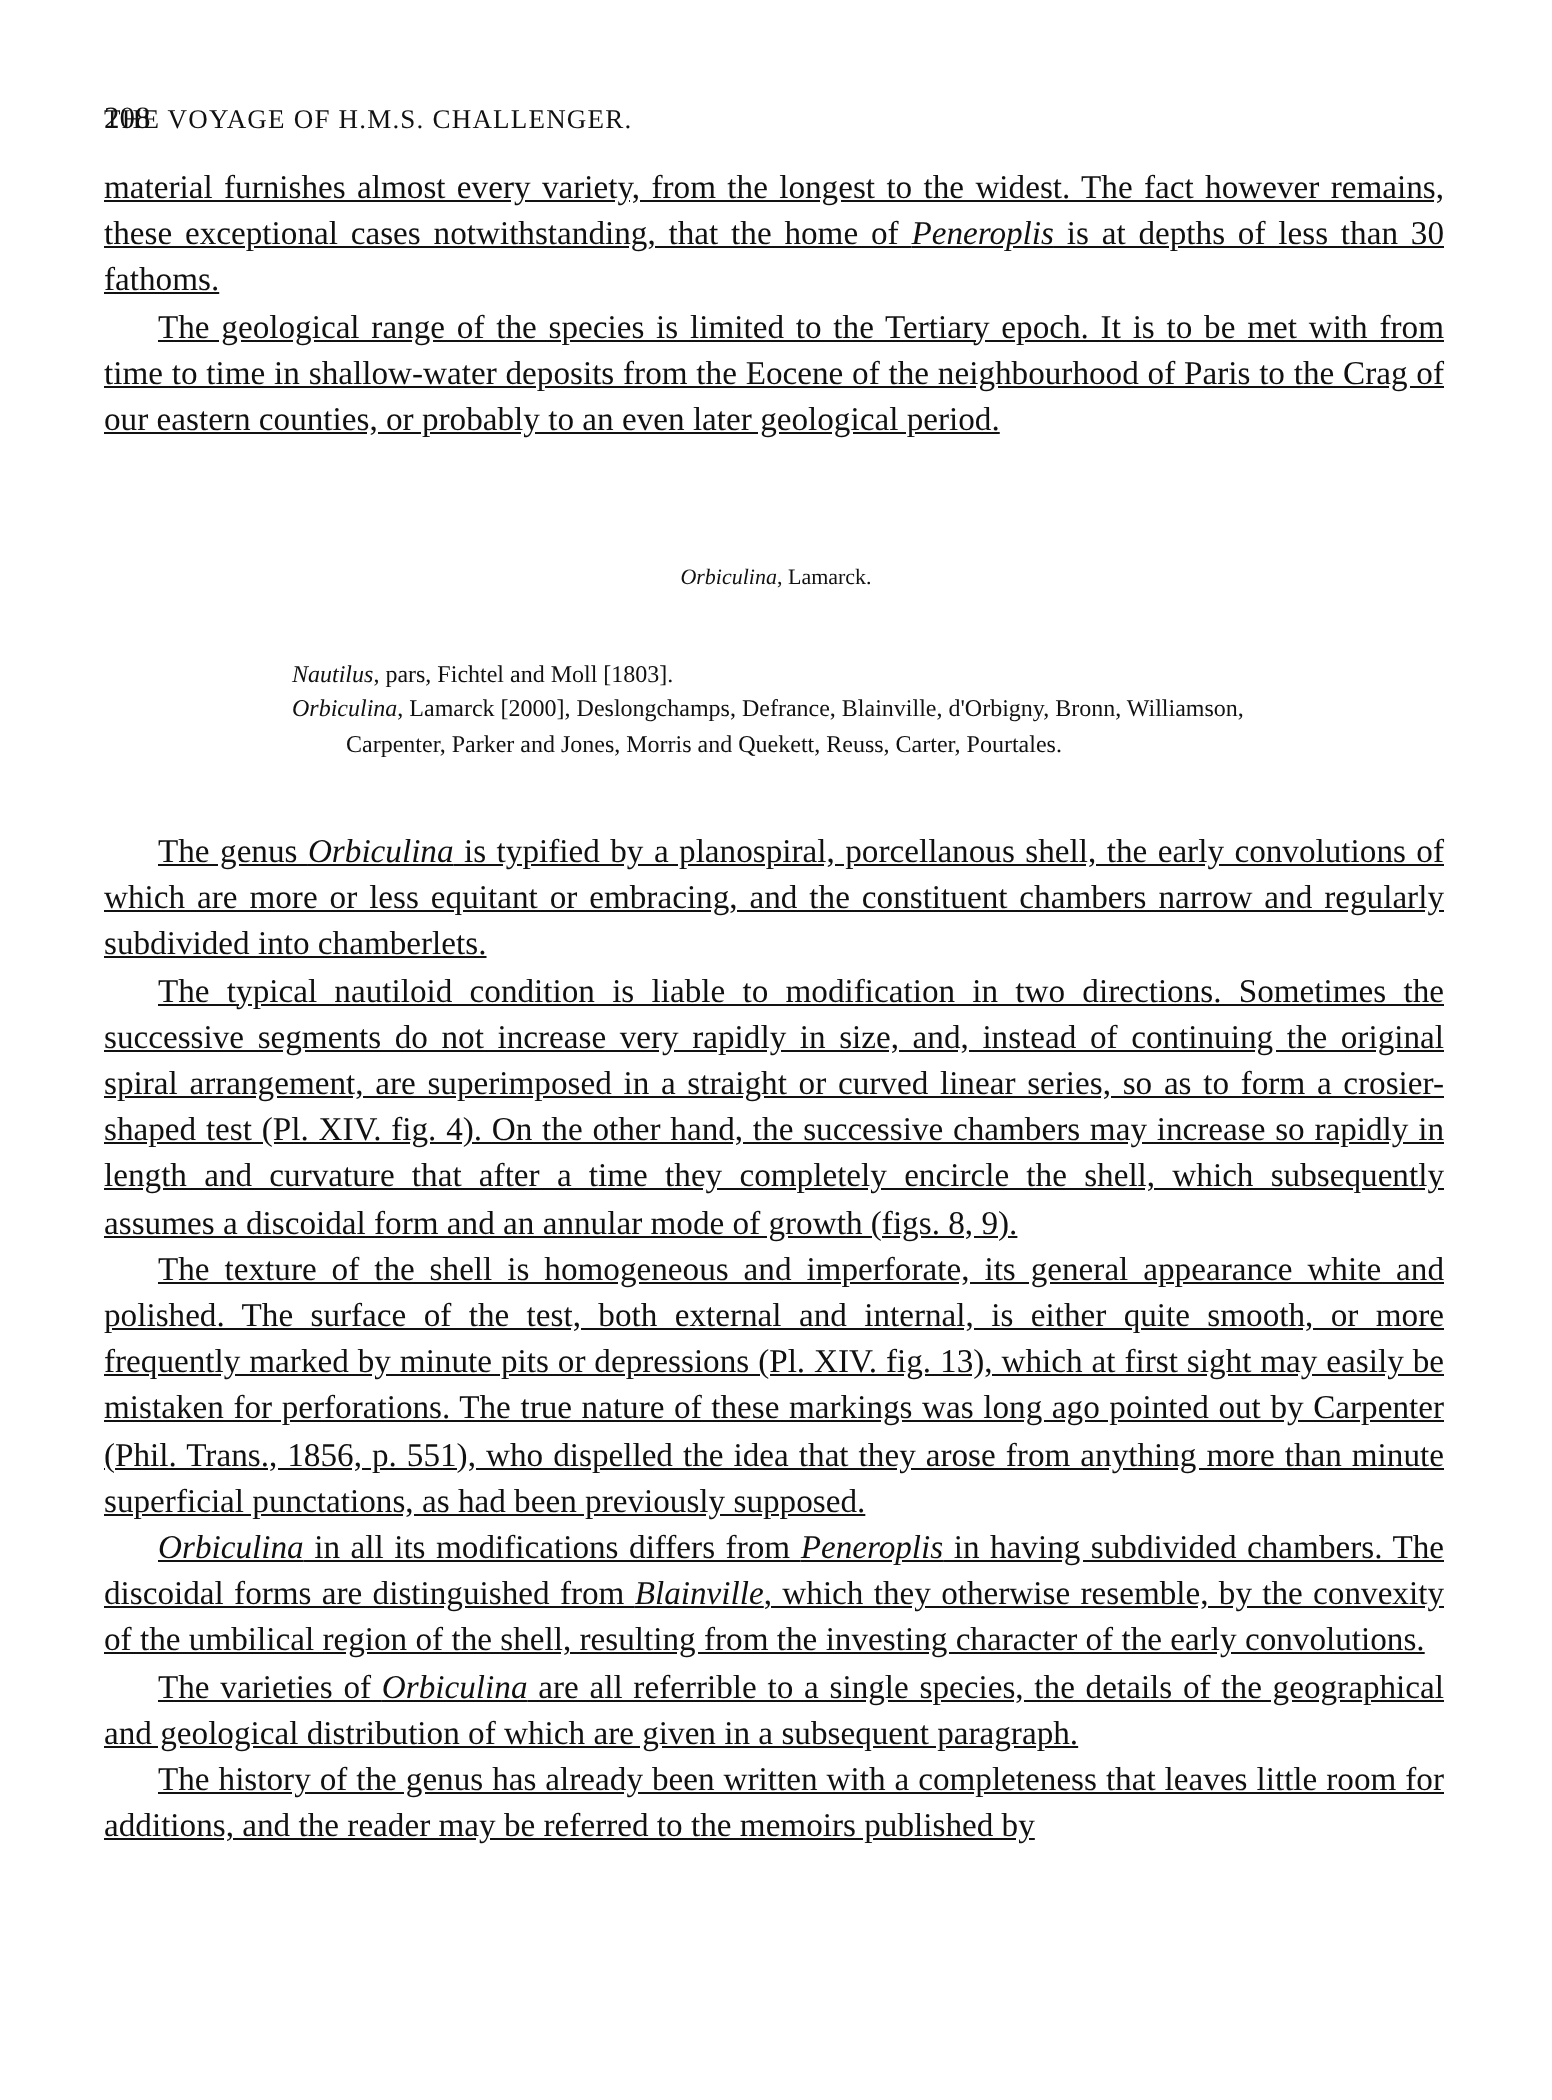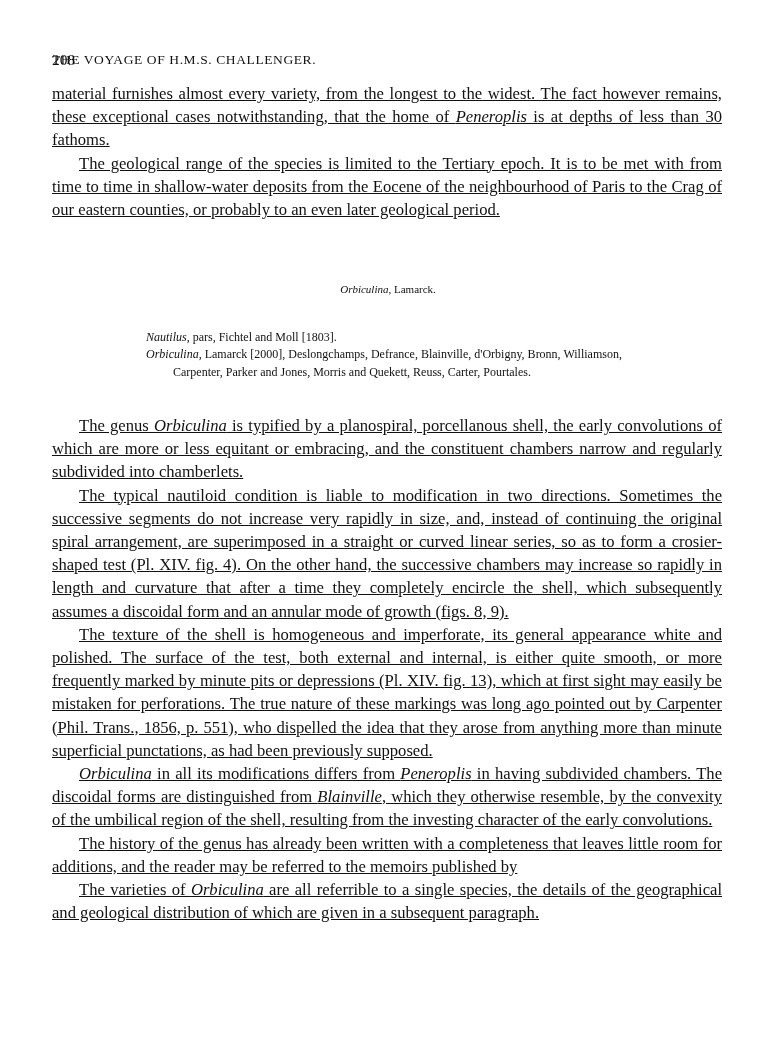--- a/index.html
+++ b/index.html
@@ -60,17 +60,17 @@
     <div class="line"><i>Nautilus</i><span>, pars, Fichtel and Moll [1803].</span></div>
     <div class="line"><i>Orbiculina</i><span>, Lamarck [2000], Deslongchamps, Defrance, Blainville, d'Orbigny, Bronn, Williamson,</span></div>
     <div class="line cont">Carpenter, Parker and Jones, Morris and Quekett, Reuss, Carter, Pourtales.</div>
   </div>
 
   <div class="body b2">
     <p class="ind"><span>The genus </span><i>Orbiculina</i><span> is typified by a planospiral, porcellanous shell, the early convolutions of which are more or less equitant or embracing, and the constituent chambers narrow and regularly subdivided into chamberlets.</span></p>
     <p class="ind">The typical nautiloid condition is liable to modification in two directions. Sometimes the successive segments do not increase very rapidly in size, and, instead of continuing the original spiral arrangement, are superimposed in a straight or curved linear series, so as to form a crosier-shaped test (Pl. XIV. fig. 4). On the other hand, the successive chambers may increase so rapidly in length and curvature that after a time they completely encircle the shell, which subsequently assumes a discoidal form and an annular mode of growth (figs. 8, 9).</p>
     <p class="ind">The texture of the shell is homogeneous and imperforate, its general appearance white and polished. The surface of the test, both external and internal, is either quite smooth, or more frequently marked by minute pits or depressions (Pl. XIV. fig. 13), which at first sight may easily be mistaken for perforations. The true nature of these markings was long ago pointed out by Carpenter (Phil. Trans., 1856, p. 551), who dispelled the idea that they arose from anything more than minute superficial punctations, as had been previously supposed.</p>
     <p class="ind"><i>Orbiculina</i><span> in all its modifications differs from </span><i>Peneroplis</i><span> in having subdivided chambers. The discoidal forms are distinguished from </span><i>Blainville</i><span>, which they otherwise resemble, by the convexity of the umbilical region of the shell, resulting from the investing character of the early convolutions.</span></p>
+    <p class="ind"><span>The varieties of </span><i>Orbiculina</i><span> are all referrible to a single species, the details of the geographical and geological distribution of which are given in a subsequent paragraph.</span></p>
     <p class="ind">The history of the genus has already been written with a completeness that leaves little room for additions, and the reader may be referred to the memoirs published by</p>
-    <p class="ind"><span>The varieties of </span><i>Orbiculina</i><span> are all referrible to a single species, the details of the geographical and geological distribution of which are given in a subsequent paragraph.</span></p>
   </div>
 
 </div>
 
 </body></html>

